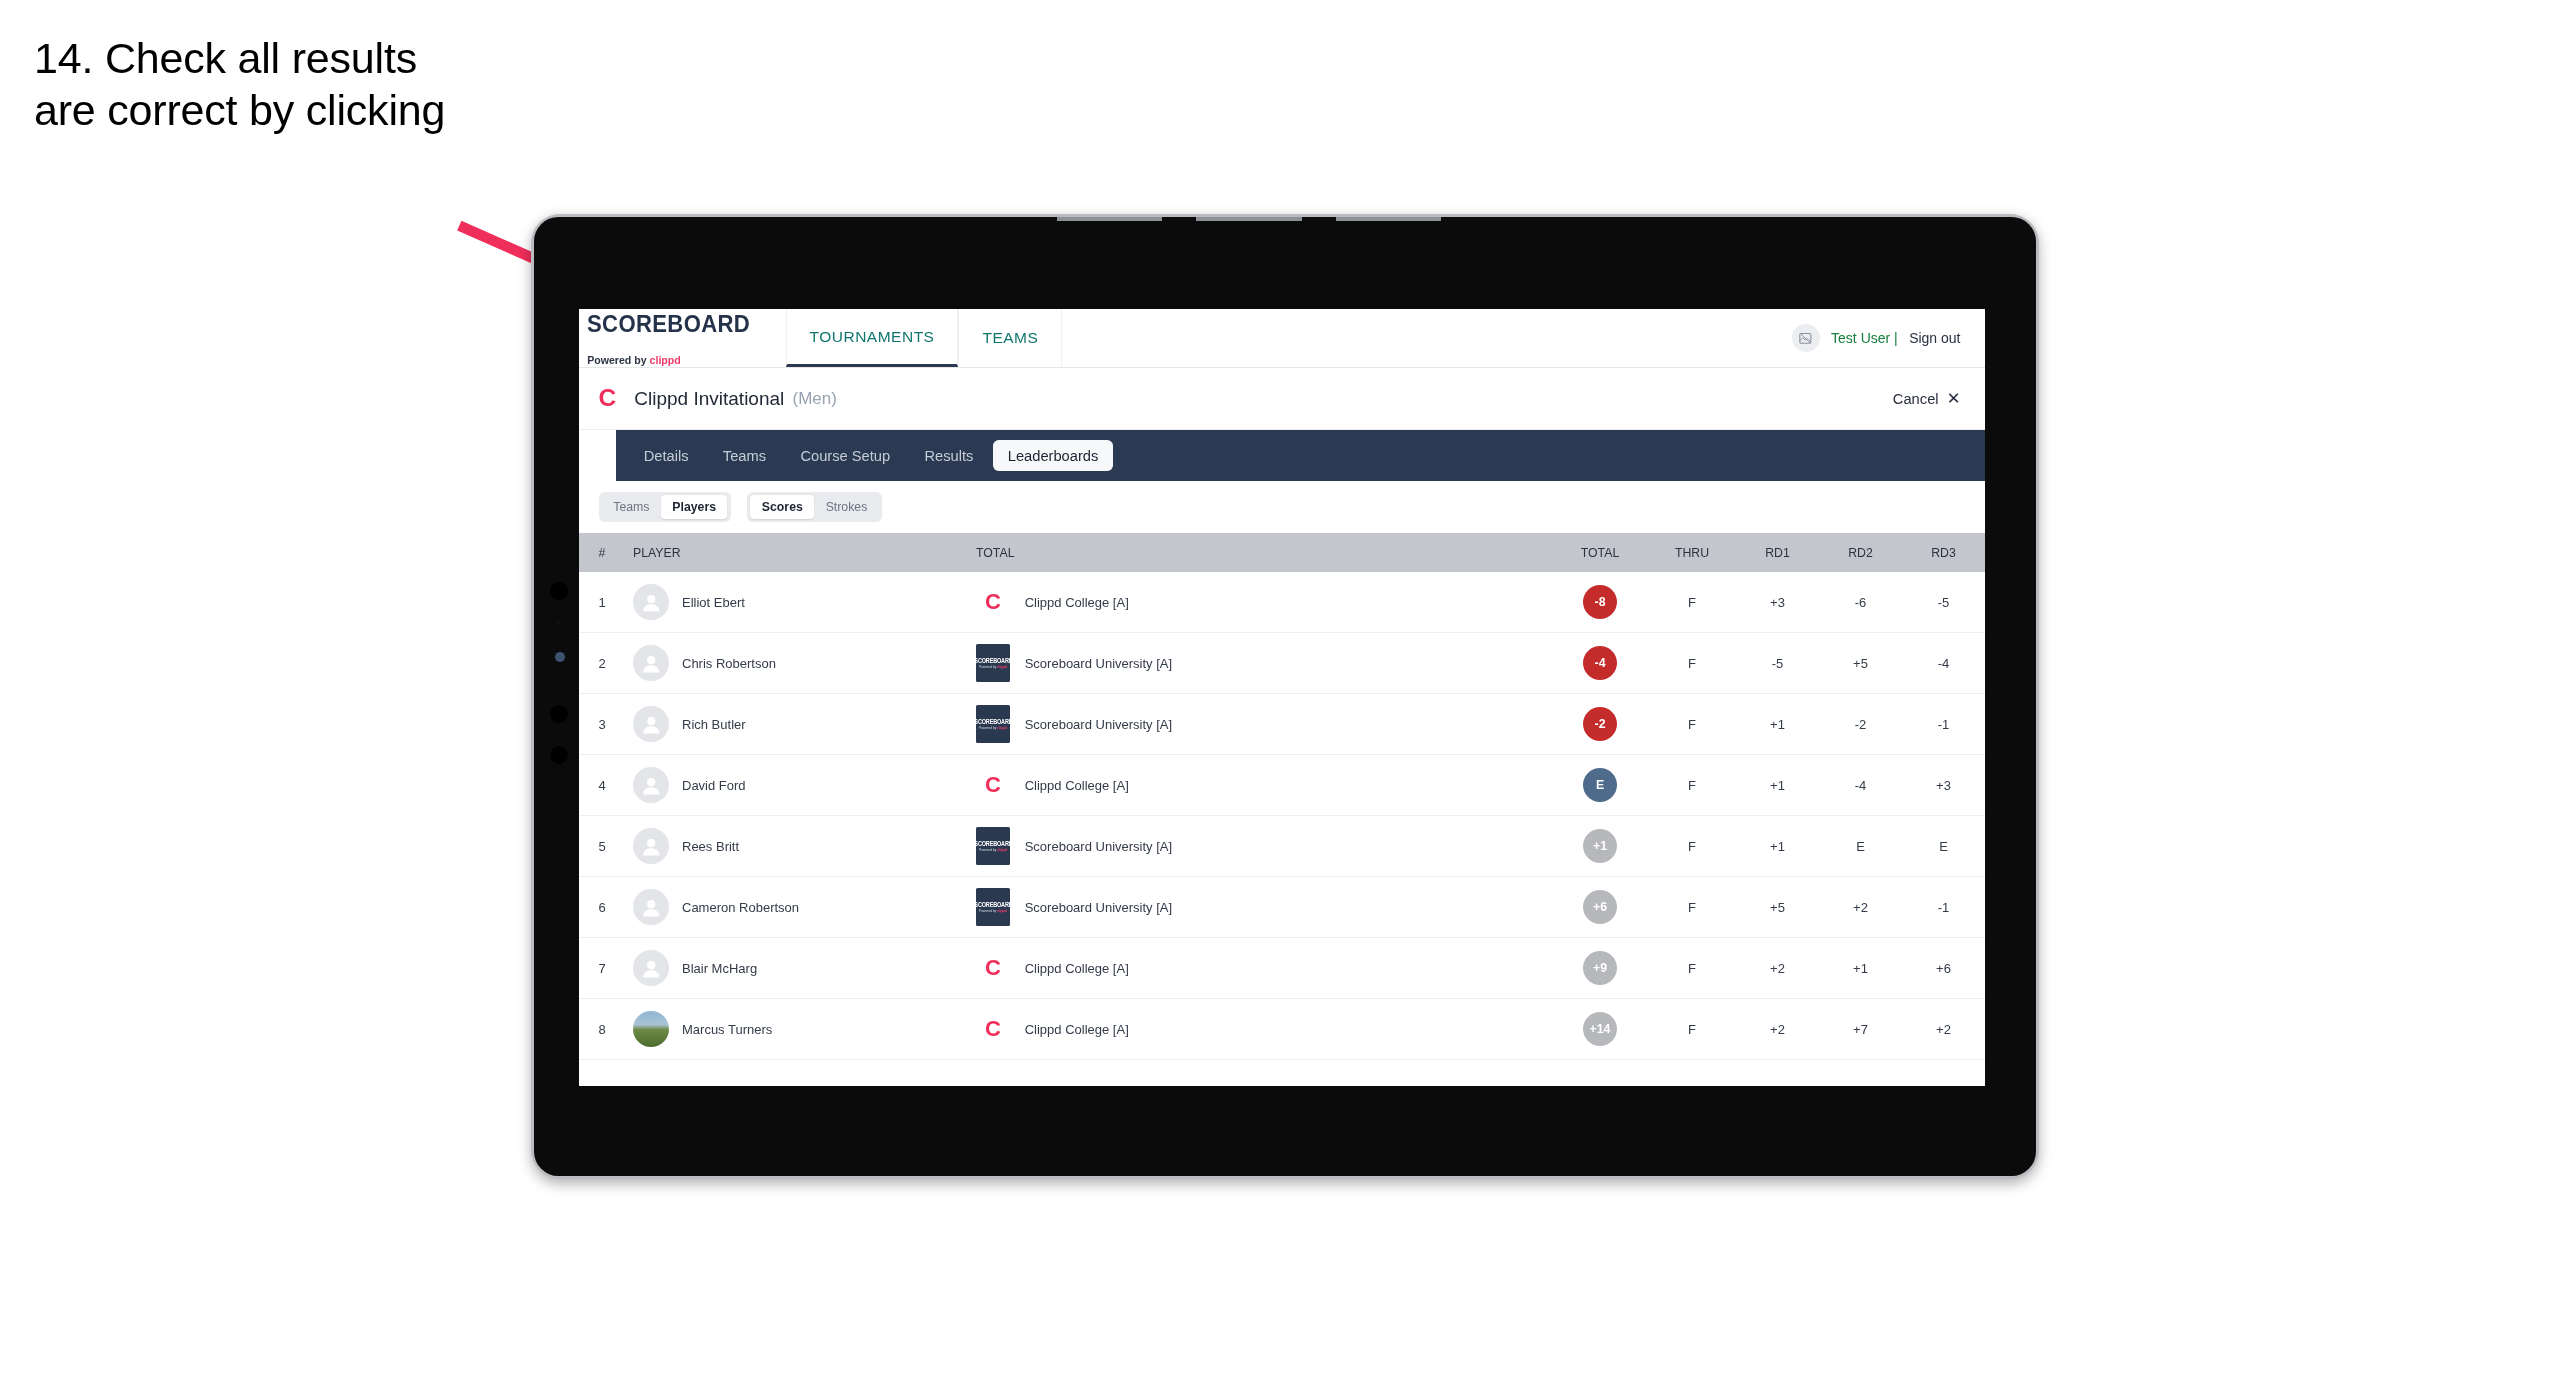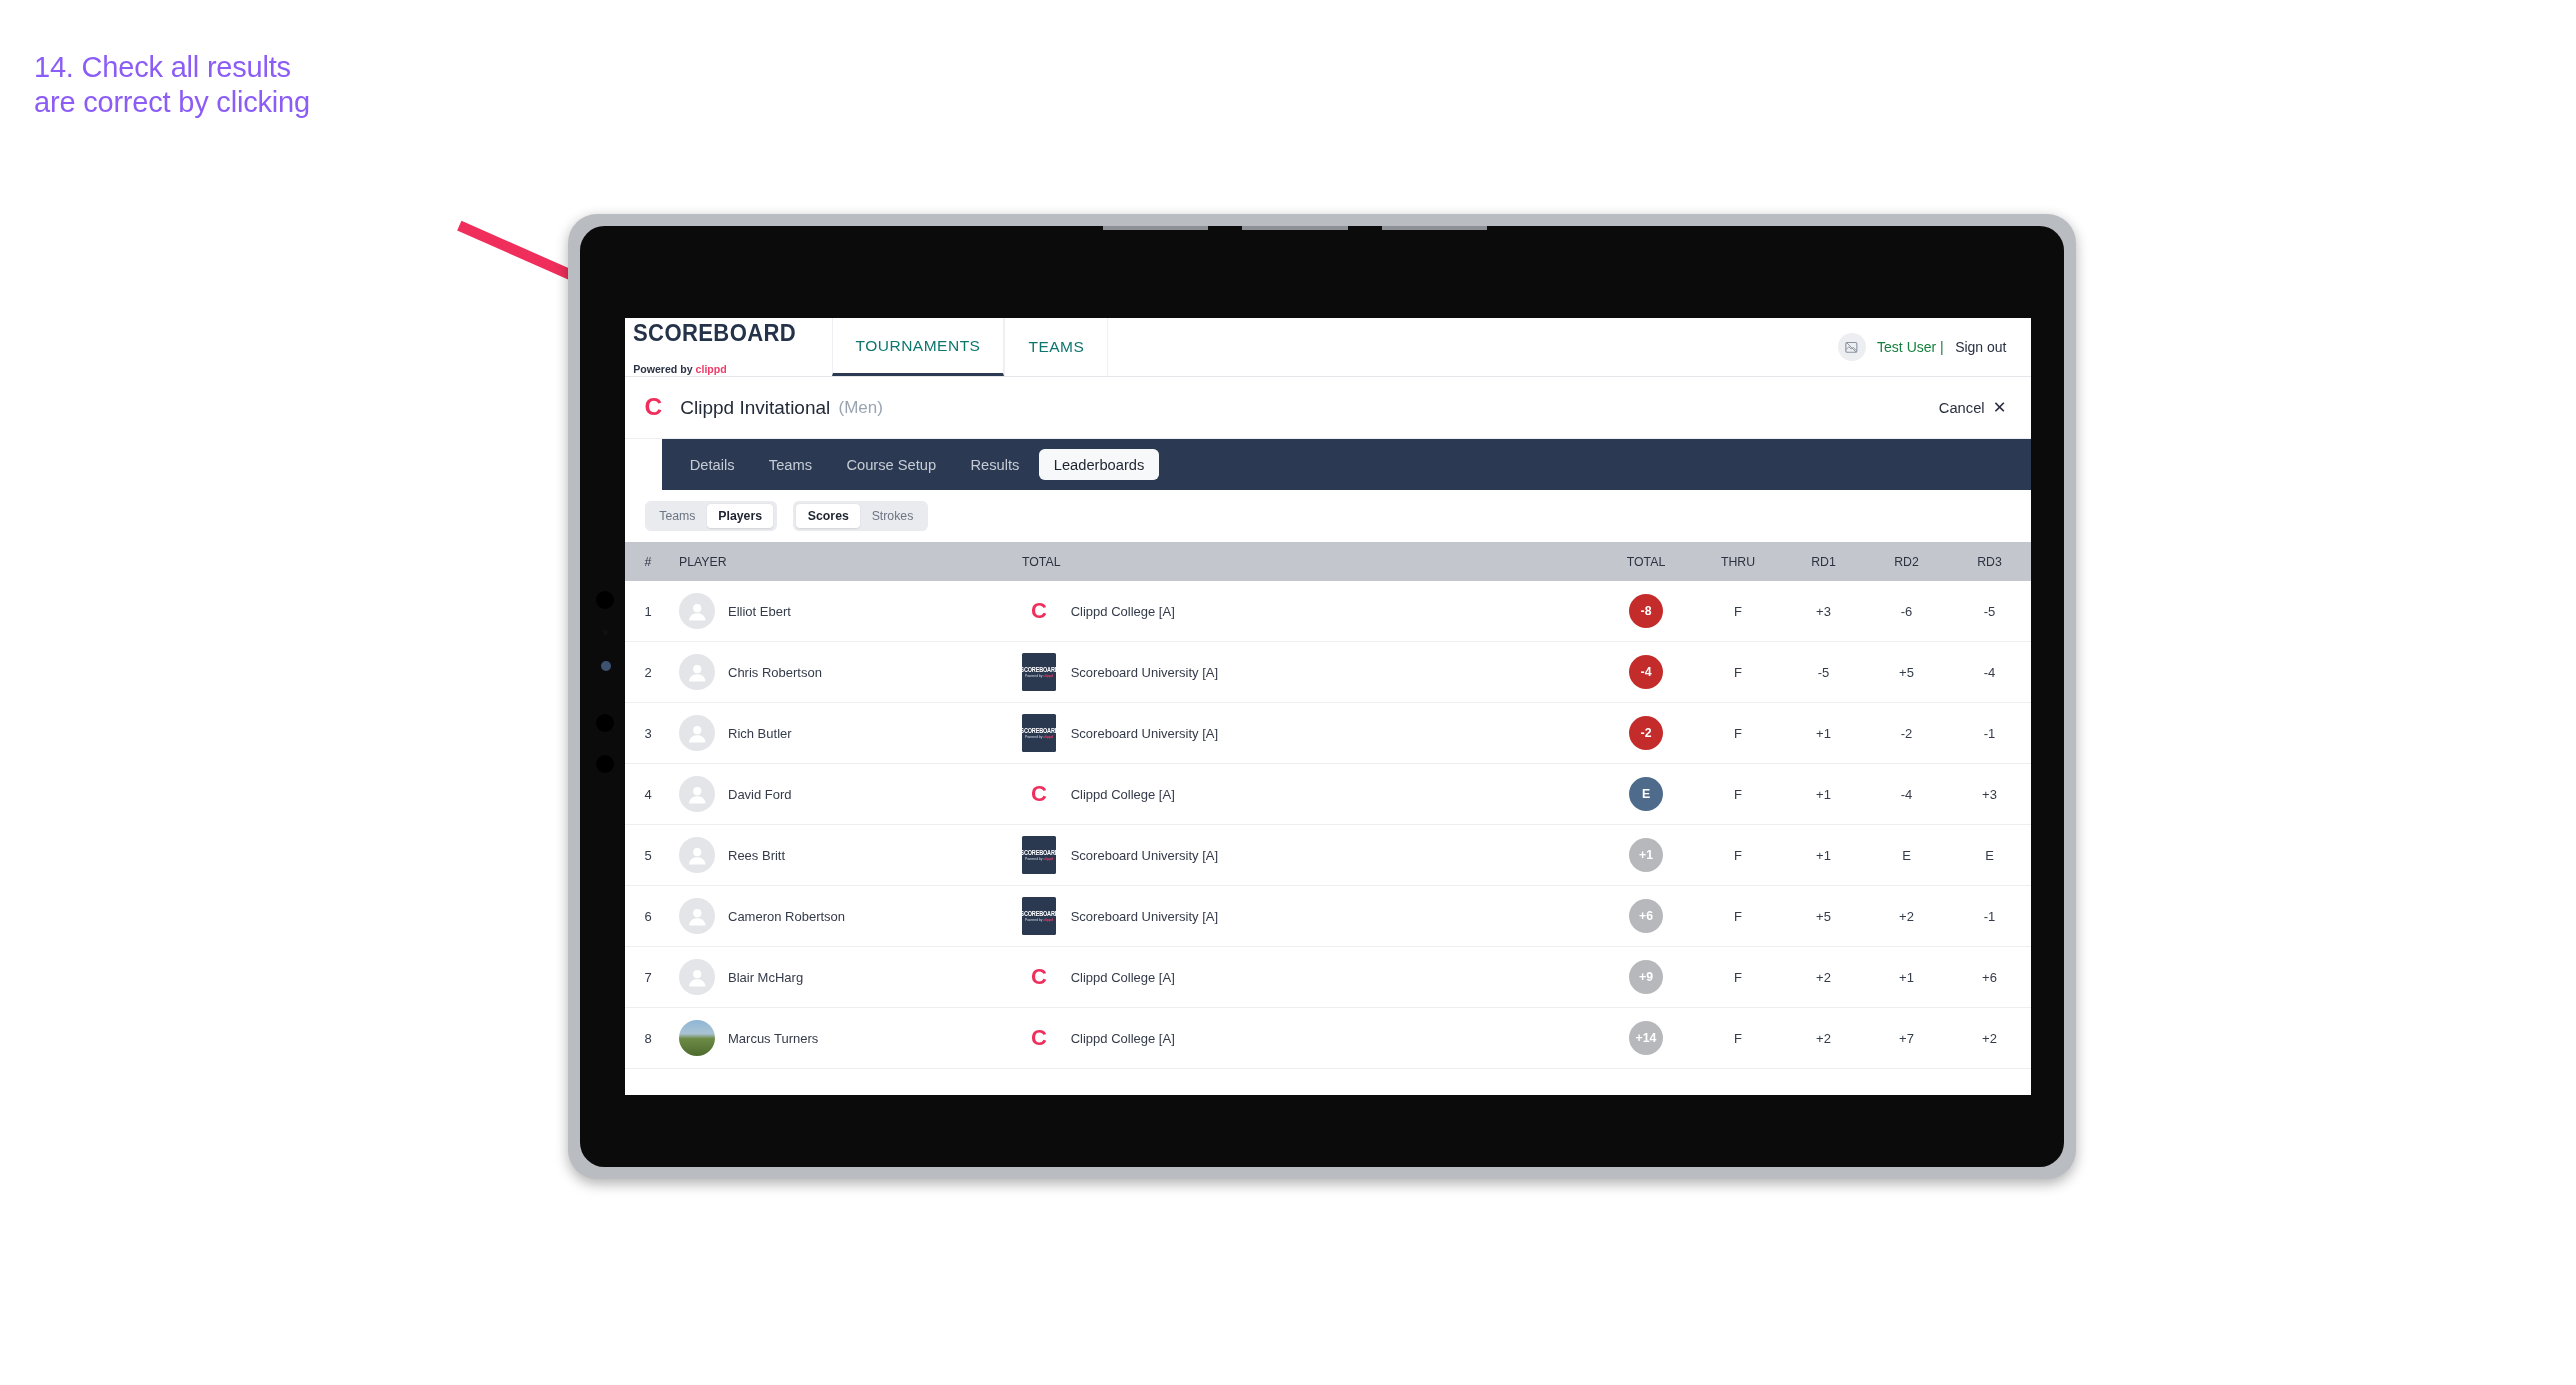--- a/index.html
+++ b/index.html
@@ -7,45 +7,45 @@
     width: 2576px; height: 1386px;
     background: #ffffff;
     font-family: "Liberation Sans", sans-serif;
     overflow: hidden;
   }
   #root { position: relative; width: 2576px; height: 1386px; }
 
   
   #instruction {
     position: absolute;
-    left: 34px; top: 50px;
+    left: 34px; top: 32px;
     width: 654px;
-    font-size: 29px;
+    font-size: 43px;
     line-height: 1.22;
-    color: #8b5cf6;
+    color: #000000;
     letter-spacing: -0.2px;
   }
   #instruction .bold { font-weight: bold; }
 
   
   #arrow-svg {
     position: absolute;
     left: 425px; top: 196px;
     width: 621px; height: 311px;
     pointer-events: none;
   }
 
   
   #tablet {
     position: absolute;
-    left: 568px; top: 214px;
+    left: 531px; top: 214px;
     width: 1508px; height: 965px;
     background: #b9bcc0;
     border-radius: 29px;
-    padding: 12px;
+    padding: 3px;
     box-shadow: 0 4.9px 13px rgba(0,0,0,0.30);
   }
   #tablet-screen {
     position: relative;
     width: 100%; height: 100%;
     background: #0b0b0c;
     border-radius: 24.5px;
     overflow: hidden;
   }
   #cam-module {

